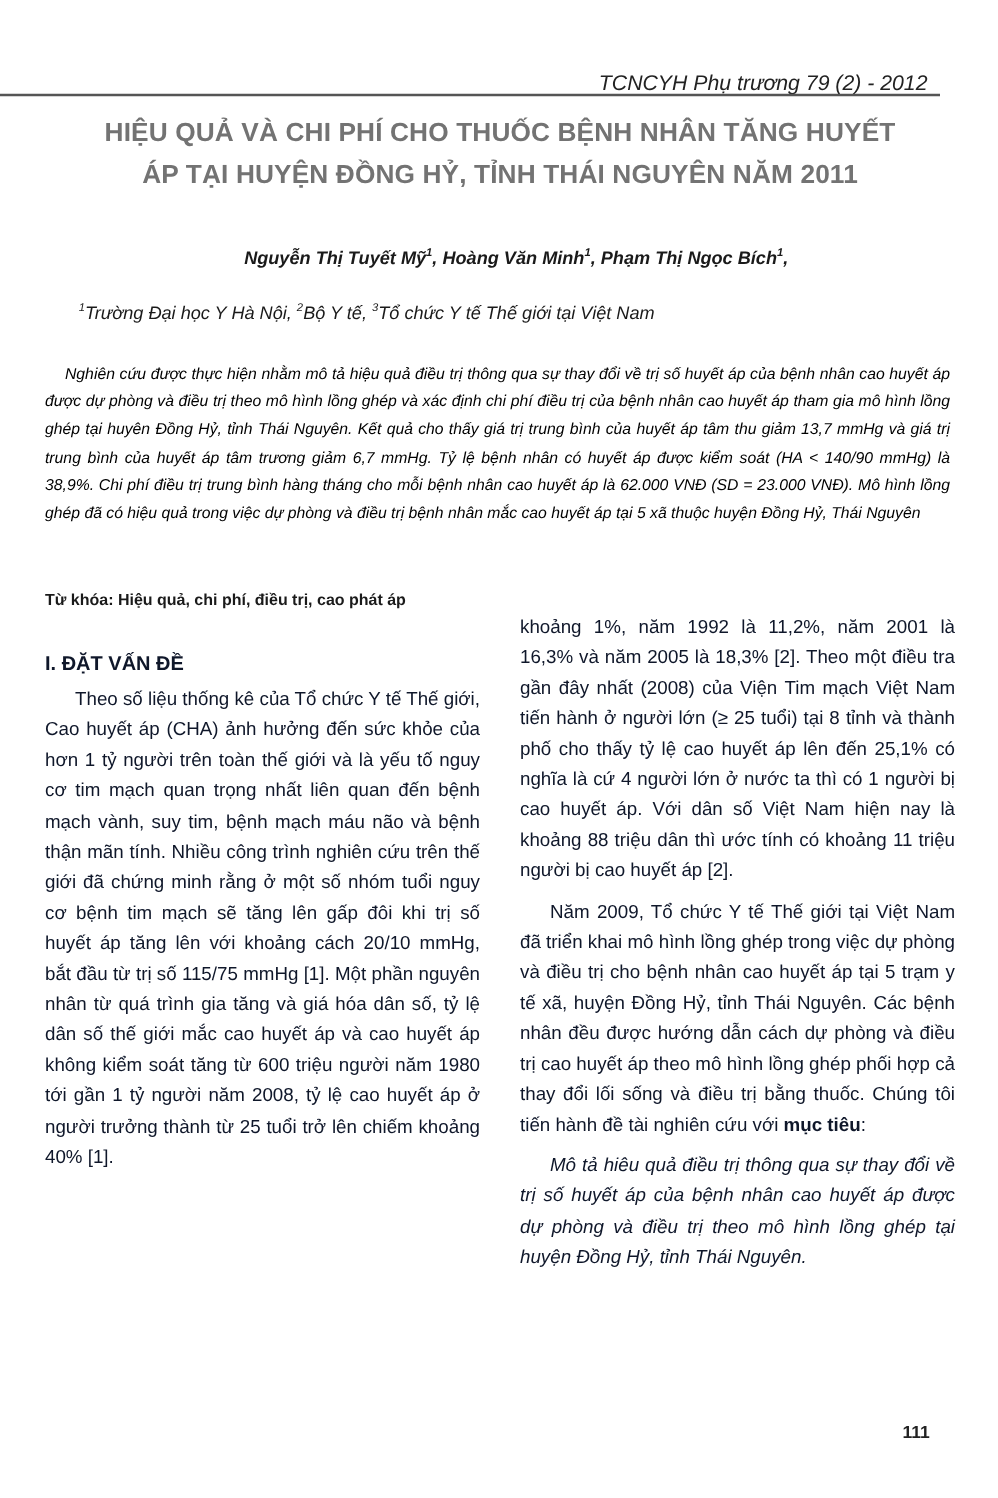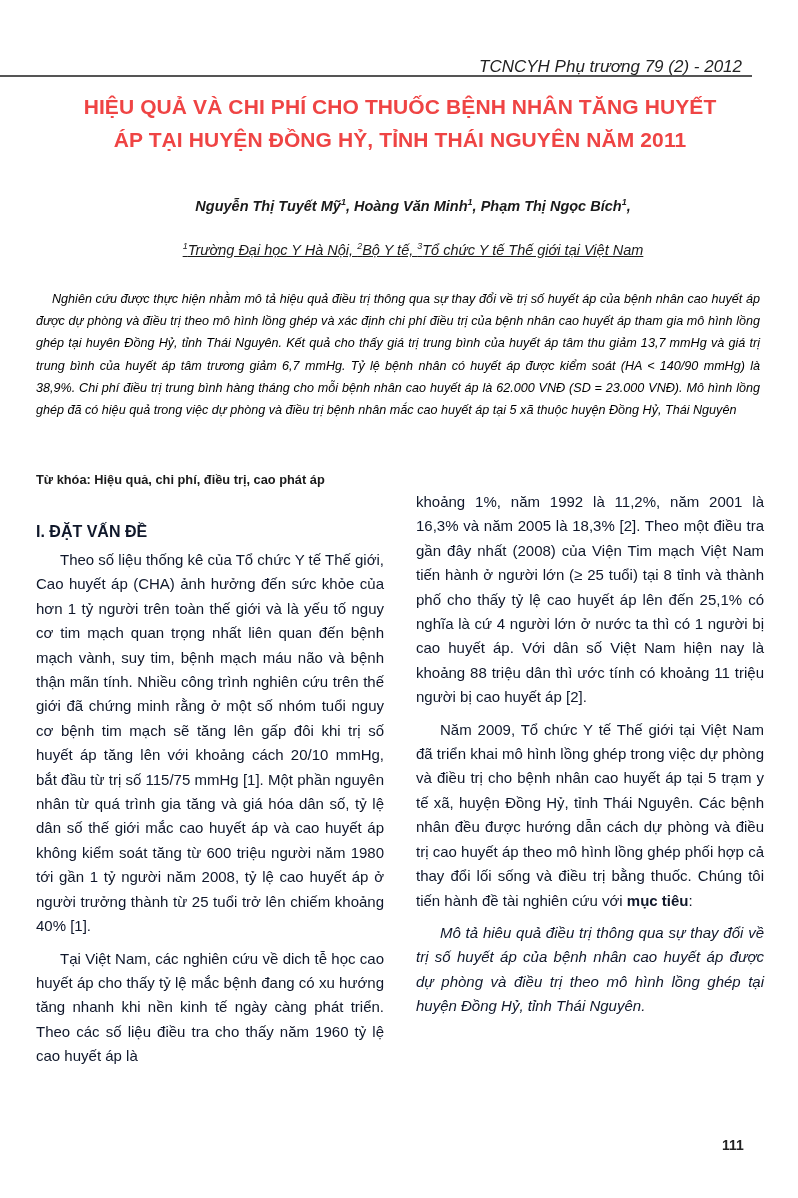--- a/index.html
+++ b/index.html
@@ -10,29 +10,29 @@
     .running-header {
       position: absolute; top: 47px; right: 56px;
       font-size: 17px; font-style: italic; color: #222; margin-top: 10px;
     }
     .header-rule {
       position: absolute; top: 75px; left: 0; width: 752px; height: 2px; background: #555;
     }
     .title {
       position: absolute; top: 90px; left: 40px; width: 720px;
       text-align: center; font-weight: bold; font-size: 21px; line-height: 33px;
-      color: #ef4444; letter-spacing: 0.1px;
+      color: #737373; letter-spacing: 0.1px;
     }
     .authors {
       position: absolute; top: 190px; right: 35px; width: 700px;
       text-align: center; font-weight: bold; font-style: italic; font-size: 14.5px; line-height: 24px;
     }
     .affil {
       position: absolute; top: 236px; right: 35px; width: 700px;
-      text-align: center; font-style: italic; font-size: 14.5px; line-height: 20px; text-decoration: underline;
+      text-align: left; font-style: italic; font-size: 14.5px; line-height: 20px;
     }
     sup { font-size: 9px; }
     .abstract {
       position: absolute; top: 288px; left: 36px; width: 724px;
       font-style: italic; font-size: 12.6px; line-height: 22.2px; text-align: justify;
       text-indent: 16px; color: #000000;
     }
     .keywords {
       position: absolute; top: 472px; left: 36px; width: 724px;
       font-weight: bold; font-size: 12.8px;
@@ -75,21 +75,20 @@
   <sup>1</sup><span>Trường Đại học Y Hà Nội, </span><sup>2</sup><span>Bộ Y tế, </span><sup>3</sup><span>Tổ chức Y tế Thế giới tại Việt Nam</span>
 </div>
 
 <div class="abstract">Nghiên cứu được thực hiện nhằm mô tả hiệu quả điều trị thông qua sự thay đổi về trị số huyết áp của bệnh nhân cao huyết áp được dự phòng và điều trị theo mô hình lồng ghép và xác định chi phí điều trị của bệnh nhân cao huyết áp tham gia mô hình lồng ghép tại huyên Đồng Hỷ, tỉnh Thái Nguyên. Kết quả cho thấy giá trị trung bình của huyết áp tâm thu giảm 13,7 mmHg và giá trị trung bình của huyết áp tâm trương giảm 6,7 mmHg. Tỷ lệ bệnh nhân có huyết áp được kiểm soát (HA &lt; 140/90 mmHg) là 38,9%. Chi phí điều trị trung bình hàng tháng cho mỗi bệnh nhân cao huyết áp là 62.000 VNĐ (SD = 23.000 VNĐ). Mô hình lồng ghép đã có hiệu quả trong việc dự phòng và điều trị bệnh nhân mắc cao huyết áp tại 5 xã thuộc huyện Đồng Hỷ, Thái Nguyên</div>
 
 <div class="keywords">Từ khóa: Hiệu quả, chi phí, điều trị, cao phát áp</div>
 
 <div class="col col-left">
   <div class="section-heading">I. ĐẶT VẤN ĐỀ</div>
   <p>Theo số liệu thống kê của Tổ chức Y tế Thế giới, Cao huyết áp (CHA) ảnh hưởng đến sức khỏe của hơn 1 tỷ người trên toàn thế giới và là yếu tố nguy cơ tim mạch quan trọng nhất liên quan đến bệnh mạch vành, suy tim, bệnh mạch máu não và bệnh thận mãn tính. Nhiều công trình nghiên cứu trên thế giới đã chứng minh rằng ở một số nhóm tuổi nguy cơ bệnh tim mạch sẽ tăng lên gấp đôi khi trị số huyết áp tăng lên với khoảng cách 20/10 mmHg, bắt đầu từ trị số 115/75 mmHg [1]. Một phần nguyên nhân từ quá trình gia tăng và giá hóa dân số, tỷ lệ dân số thế giới mắc cao huyết áp và cao huyết áp không kiểm soát tăng từ 600 triệu người năm 1980 tới gần 1 tỷ người năm 2008, tỷ lệ cao huyết áp ở người trưởng thành từ 25 tuổi trở lên chiếm khoảng 40% [1].</p>
-  <p>Tại Việt Nam, các nghiên cứu về dich tễ học cao huyết áp cho thấy tỷ lệ mắc bệnh đang có xu hướng tăng nhanh khi nền kinh tế ngày càng phát triển.  Theo các số liệu điều tra cho thấy năm 1960 tỷ lệ cao huyết áp là</p>
 </div>
 
 <div class="col col-right">
   <p class="noindent">khoảng 1%, năm 1992 là 11,2%, năm 2001 là 16,3% và năm 2005 là 18,3% [2]. Theo một điều tra gần đây nhất (2008) của Viện Tim mạch Việt Nam tiến hành ở người lớn (≥ 25 tuổi) tại 8 tỉnh và thành phố cho thấy tỷ lệ cao huyết áp lên đến 25,1% có nghĩa là cứ 4 người lớn ở nước ta thì có 1 người bị cao huyết áp. Với dân số Việt Nam hiện nay là khoảng 88 triệu dân thì ước tính có khoảng 11 triệu người bị cao huyết áp [2].</p>
   <p><span>Năm 2009, Tổ chức Y tế Thế giới tại Việt Nam đã triển khai mô hình lồng ghép trong việc dự phòng và điều trị cho bệnh nhân cao huyết áp tại 5 trạm y tế xã, huyện Đồng Hỷ, tỉnh Thái Nguyên. Các bệnh nhân đều được hướng dẫn cách dự phòng và điều trị cao huyết áp theo mô hình lồng ghép phối hợp cả thay đổi lối sống và điều trị bằng thuốc. Chúng tôi tiến hành đề tài nghiên cứu với</span>
     <span class="bold-inline">mục tiêu</span><span>:</span></p>
   <p class="objective">Mô tả hiêu quả điều trị thông qua sự thay đổi về trị số huyết áp của bệnh nhân cao huyết áp được dự phòng và điều trị theo mô hình lồng ghép tại huyện Đồng Hỷ, tỉnh Thái Nguyên.</p>
 </div>
 
 <div class="page-number">111</div>

